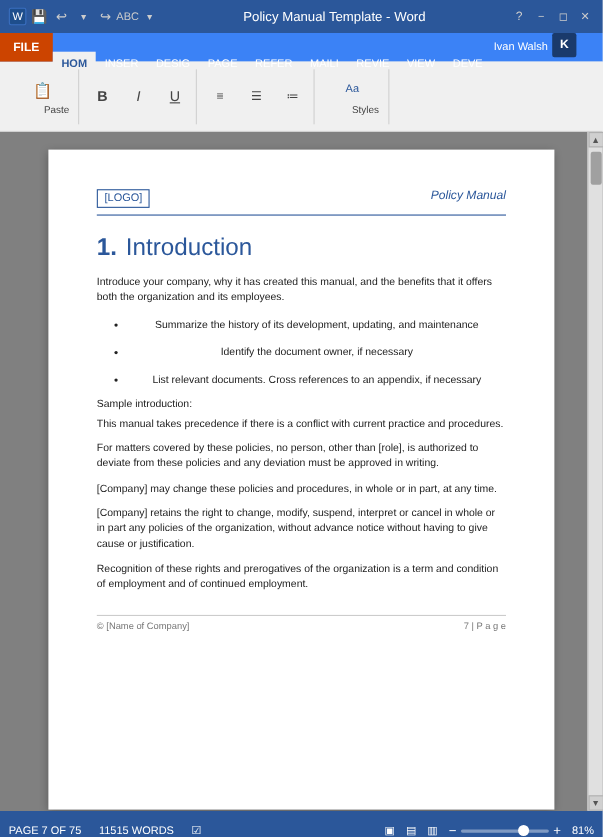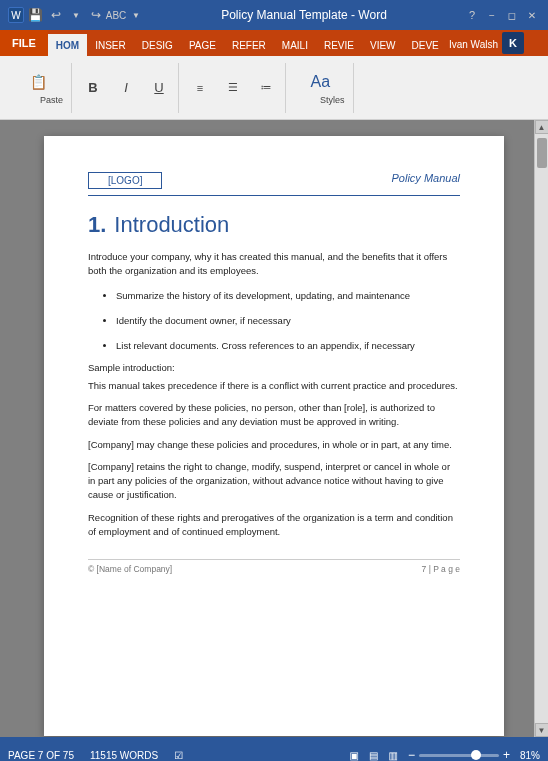--- a/index.html
+++ b/index.html
@@ -17,23 +17,23 @@
     .title-bar-icons { display: flex; align-items: center; gap: 4px; }
     .tb-icon { width: 16px; height: 16px; display: flex; align-items: center; justify-content: center; font-size: 12px; color: #ccc; }
     .tb-icon-blue { background: #1e4e8c; border: 1px solid #3a6fc0; border-radius: 2px; color: #fff; font-size: 10px; padding: 1px 3px; }
     .title-text { flex: 1; text-align: center; color: #fff; font-size: 12px; }
     .title-bar-right { display: flex; align-items: center; gap: 4px; }
     .win-btn { width: 16px; height: 16px; display: flex; align-items: center; justify-content: center; font-size: 10px; color: #ccc; cursor: pointer; }
 
     
     #ribbon-tabs {
       height: 26px;
-      background: #c2410c;
-      display: flex;
-      align-items: flex-end;
+      background: #3b82f6;
+      display: flex;
+      align-items: flex-start;
       padding-left: 0;
     }
     .file-tab {
       background: #cc4400;
       color: #fff;
       font-size: 11px;
       font-weight: bold;
       padding: 4px 12px 4px 12px;
       height: 26px;
       display: flex;
@@ -41,21 +41,21 @@
       cursor: pointer;
     }
     .ribbon-tab {
       color: #fff;
       font-size: 10px;
       padding: 4px 8px;
       height: 22px;
       display: flex;
       align-items: center;
       cursor: pointer;
-      margin-top: 0;
+      margin-top: 17px;
       background: transparent;
     }
     .ribbon-tab.active { background: #f0f0f0; color: #2b579a; font-weight: bold; }
     .user-area { margin-left: auto; display: flex; align-items: center; gap: 4px; padding-right: 24px; }
     .user-name { color: #fff; font-size: 10px; }
     .user-avatar { width: 22px; height: 22px; background: #1a3a6b; border-radius: 2px; color: #fff; font-size: 11px; font-weight: bold; display: flex; align-items: center; justify-content: center; margin-bottom: 2px; }
 
     
     #ribbon-toolbar {
       height: 64px;
@@ -107,38 +107,38 @@
       min-height: 600px;
     }
     .page-header {
       display: flex;
       justify-content: space-between;
       align-items: flex-start;
       margin-bottom: 16px;
       border-bottom: 1px solid #2b579a;
       padding-bottom: 6px;
     }
-    .logo-placeholder { color: #2b579a; font-size: 10px; border: 1px solid #2b579a; padding: 2px 19px; }
+    .logo-placeholder { color: #2b579a; font-size: 10px; border: 1px solid #2b579a; padding: 2px 6px; }
     .policy-manual-label { color: #2b579a; font-size: 11px; font-style: italic; }
 
     
     .chapter-heading {
       display: flex;
       align-items: baseline;
       gap: 8px;
       margin-bottom: 12px;
       color: #2b579a;
     }
     .chapter-number { font-size: 22px; font-weight: bold; color: #2b579a; }
     .chapter-title { font-size: 22px; font-weight: normal; color: #2b579a; }
 
     
     .body-text { font-size: 9.5px; color: #222; line-height: 1.5; margin-bottom: 8px; }
     .bullet-list { list-style: disc; padding-left: 28px; margin-bottom: 8px; }
-    .bullet-list li { font-size: 9.5px; color: #222; line-height: 1.8; }
+    .bullet-list li { font-size: 9.5px; color: #222; line-height: 1.8; text-align: center; }
     .sample-label { font-size: 9.5px; color: #222; font-weight: normal; margin-bottom: 6px; }
     .quote-text { font-size: 9.5px; color: #222; line-height: 1.5; margin-bottom: 8px; padding-left: 2px; }
 
     
     .page-footer {
       display: flex;
       justify-content: space-between;
       align-items: center;
       margin-top: 20px;
       padding-top: 4px;
@@ -226,21 +226,21 @@
     </div>
     <div class="ribbon-btn">
       <div class="ribbon-icon" style="font-size:11px;">☰</div>
     </div>
     <div class="ribbon-btn">
       <div class="ribbon-icon" style="font-size:11px;">≔</div>
     </div>
   </div>
   <div class="ribbon-group">
     <div class="ribbon-btn">
-      <div class="ribbon-icon" style="font-size:16px;color:#2b579a;">Aa</div>
+      <div class="ribbon-icon" style="font-size:10px;color:#2b579a;">Aa</div>
       <span class="ribbon-btn-label">Styles</span>
     </div>
   </div>
 </div>
 
 <div id="document-area">
   <div class="page">
 
     <div class="page-header">
       <div class="logo-placeholder">[LOGO]</div>

